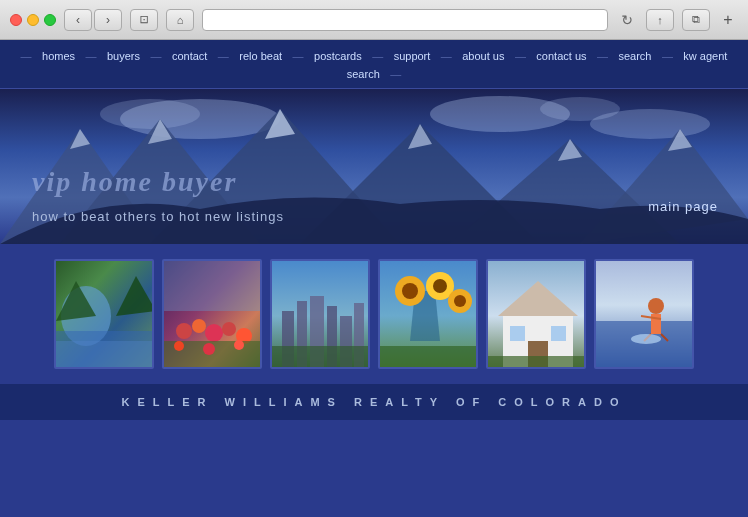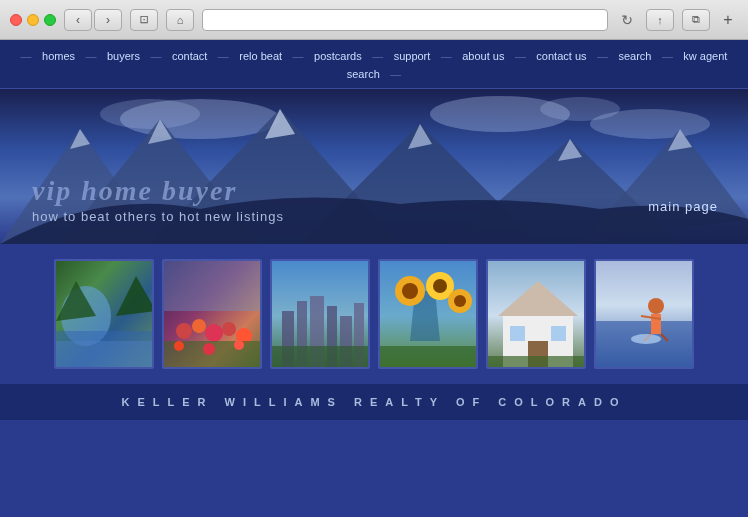--- a/index.html
+++ b/index.html
@@ -168,21 +168,21 @@
       color: rgba(150, 170, 220, 0.7);
       font-style: italic;
       font-weight: bold;
       letter-spacing: 2px;
     }
 
     .hero-subtitle {
       font-size: 13px;
       color: #aabbdd;
       letter-spacing: 1px;
-      margin-top: 2px;
+      margin-top: 11px;
     }
 
     .hero-main-page {
       position: absolute;
       bottom: 30px;
       right: 30px;
       color: #ccddff;
       font-size: 13px;
       letter-spacing: 1px;
       margin-top: 17px;

